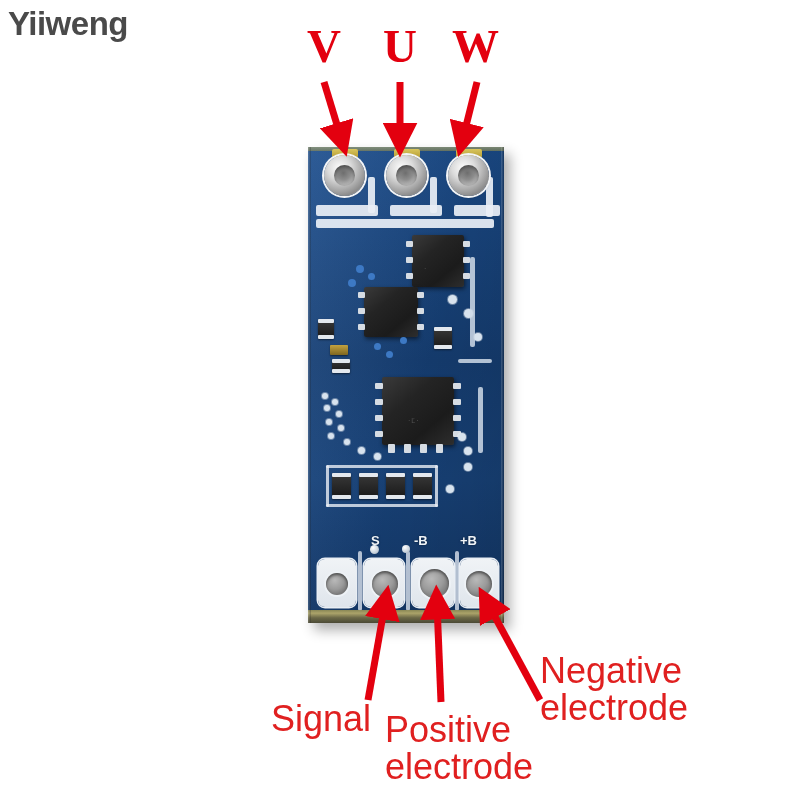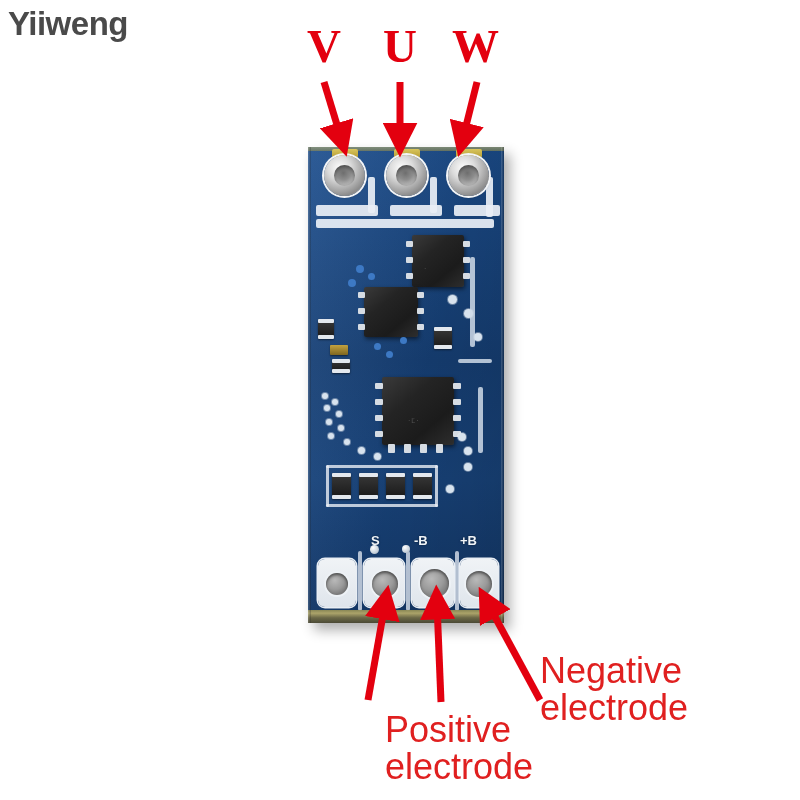--- a/index.html
+++ b/index.html
@@ -297,18 +297,19 @@
 
     <line x1="368" y1="700" x2="385" y2="604" stroke="#e3000f" stroke-width="7" marker-end="url(#ah)"></line>
     <line x1="441" y1="702" x2="437" y2="604" stroke="#e3000f" stroke-width="7" marker-end="url(#ah)"></line>
     <line x1="540" y1="700" x2="488" y2="604" stroke="#e3000f" stroke-width="7" marker-end="url(#ah)"></line>
   </svg>
 
   <div class="lbl-serif" style="left:307px;top:23px;">V</div>
   <div class="lbl-serif" style="left:383px;top:23px;">U</div>
   <div class="lbl-serif" style="left:452px;top:23px;">W</div>
 
+  <div class="lbl-sans" style="left:271px;top:701px;">Signal</div>
   <div class="lbl-sans" style="left:385px;top:712px;">Positive
 electrode</div>
   <div class="lbl-sans" style="left:540px;top:653px;">Negative
 electrode</div>
 
 </div>
 
 </body></html>

